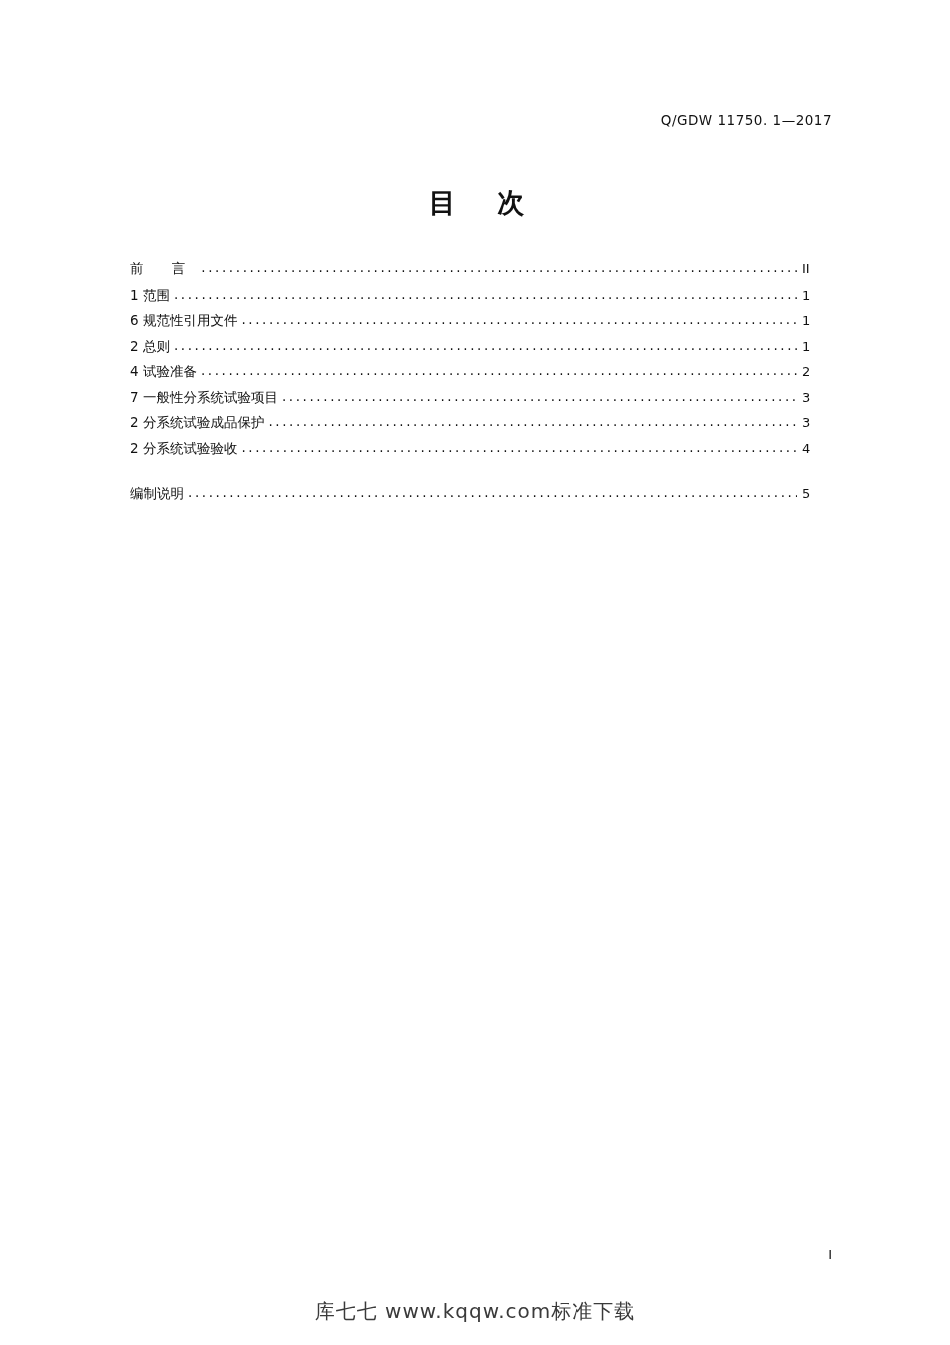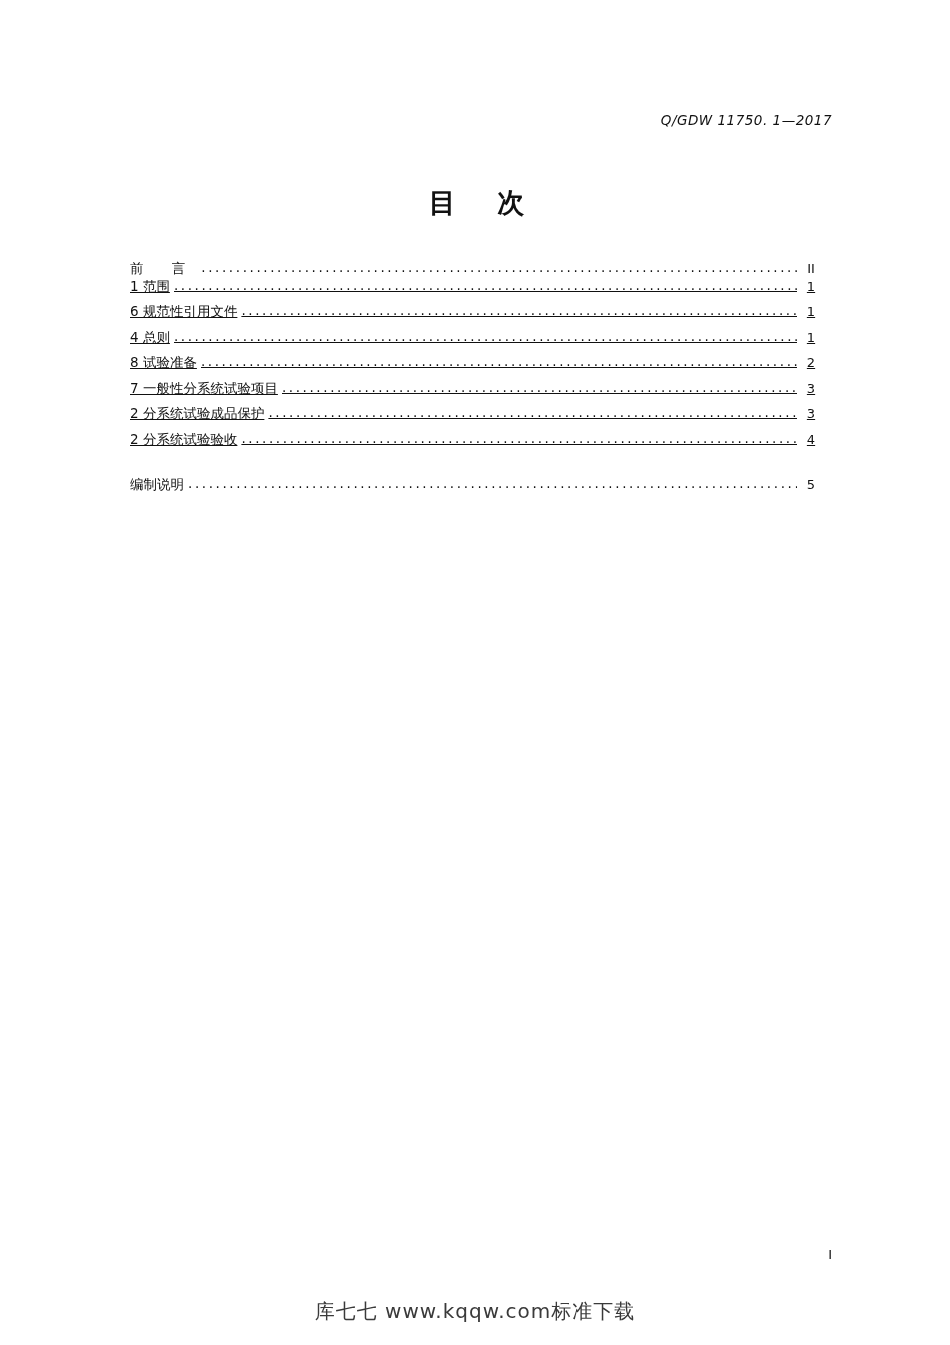--- a/index.html
+++ b/index.html
@@ -23,21 +23,20 @@
   }
   .header-code {
     position: absolute;
     right: 118px;
     top: 112px;
     font-family: "DejaVu Sans", sans-serif;
     font-size: 13.5px;
     letter-spacing: 0.5px;
     color: #111;
     white-space: nowrap;
-    font-style: italic;
   }
   .doc-title {
     position: absolute;
     left: 0;
     right: 0;
     top: 185px;
     text-align: center;
     font-family: "DejaVu Sans", sans-serif;
     font-size: 27px;
     font-weight: bold;
@@ -68,28 +67,28 @@
     overflow: hidden;
     white-space: nowrap;
     font-size: 13.5px;
     letter-spacing: 2.6px;
     color: #111;
     transform: translateY(-1px);
   }
   .toc-row .page-no {
     flex: 0 0 auto;
     padding-left: 5px;
-    text-align: center;
+    text-align: left;
     min-width: 18px;
     font-family: "DejaVu Sans", sans-serif;
     font-size: 13px;
   }
   
-  .r-preface { margin-bottom: 4px; }
-  .r-item { margin-bottom: 12px; text-decoration: underline; }
+  .r-preface { margin-bottom: 13px; }
+  .r-item { margin-bottom: 12px; }
   .r-last { margin-top: 32px; }
   .preface-label {
     letter-spacing: 12px;
   }
 
   .footer-page {
     position: absolute;
     right: 118px;
     top: 1247px;
     font-size: 13px;
@@ -129,27 +128,27 @@
       <span class="page-no">1</span>
     </div>
 
     <div class="toc-row r-item">
       <span class="label">6 规范性引用文件</span>
       <span class="dots">....................................................................................................</span>
       <span class="page-no">1</span>
     </div>
 
     <div class="toc-row r-item">
-      <span class="label">4 总则</span>
+      <span class="label">2 总则</span>
       <span class="dots">....................................................................................................</span>
       <span class="page-no">1</span>
     </div>
 
     <div class="toc-row r-item">
-      <span class="label">8 试验准备</span>
+      <span class="label">4 试验准备</span>
       <span class="dots">....................................................................................................</span>
       <span class="page-no">2</span>
     </div>
 
     <div class="toc-row r-item">
       <span class="label">7 一般性分系统试验项目</span>
       <span class="dots">....................................................................................................</span>
       <span class="page-no">3</span>
     </div>
 

